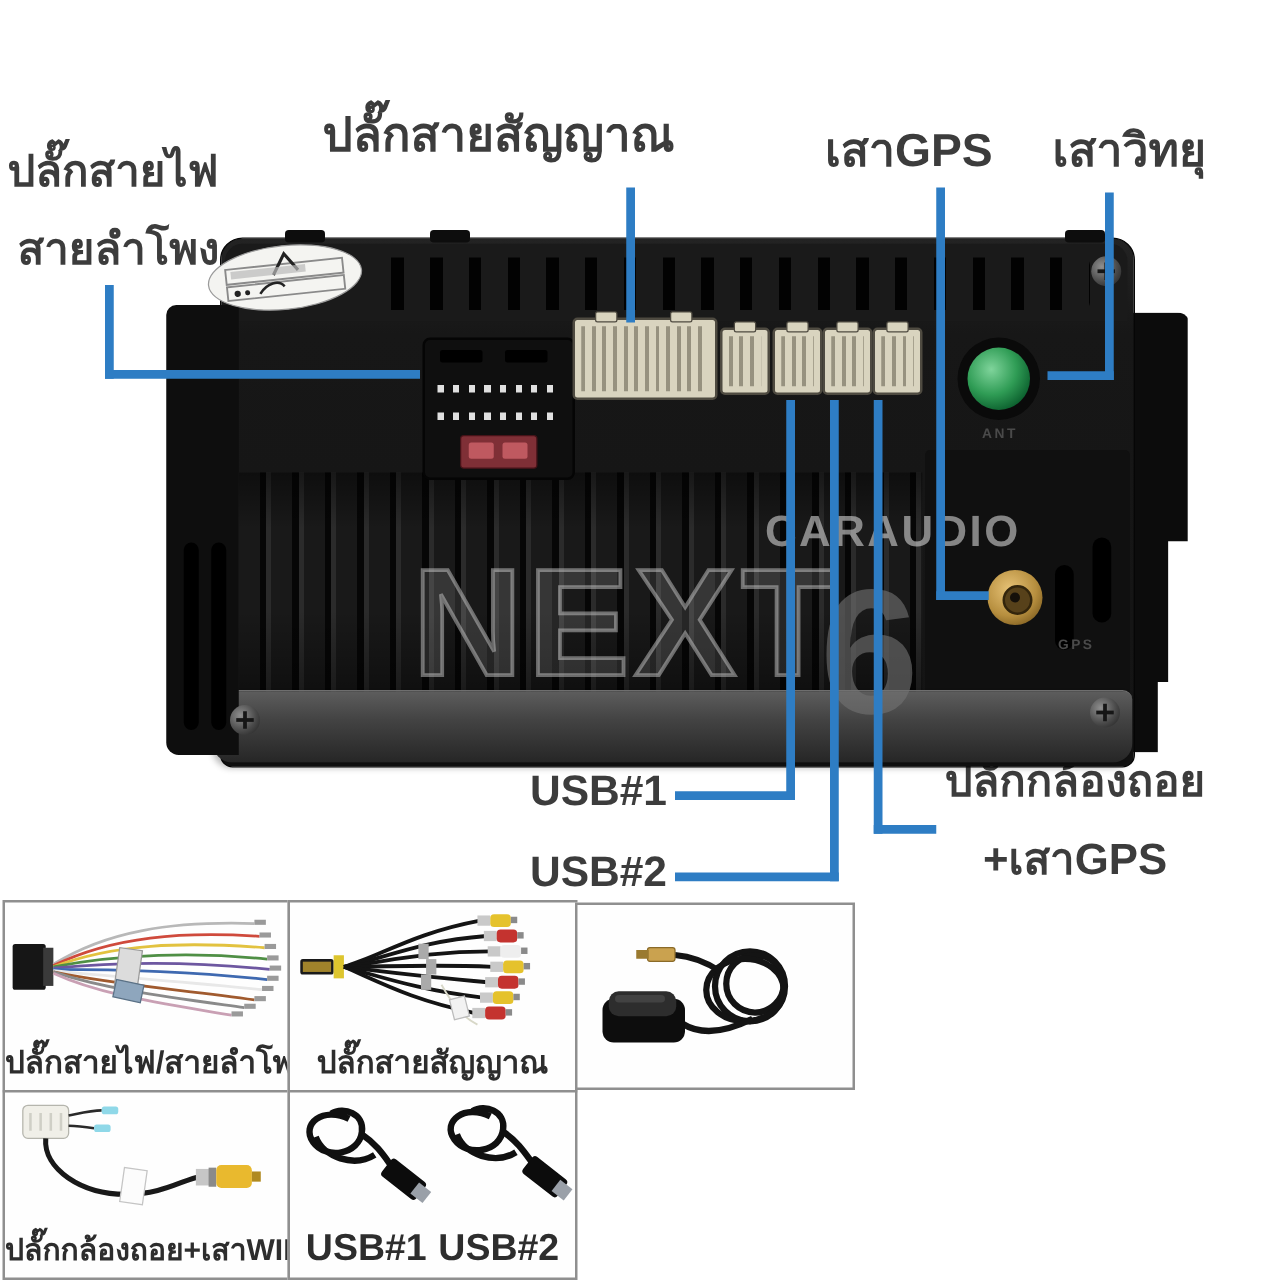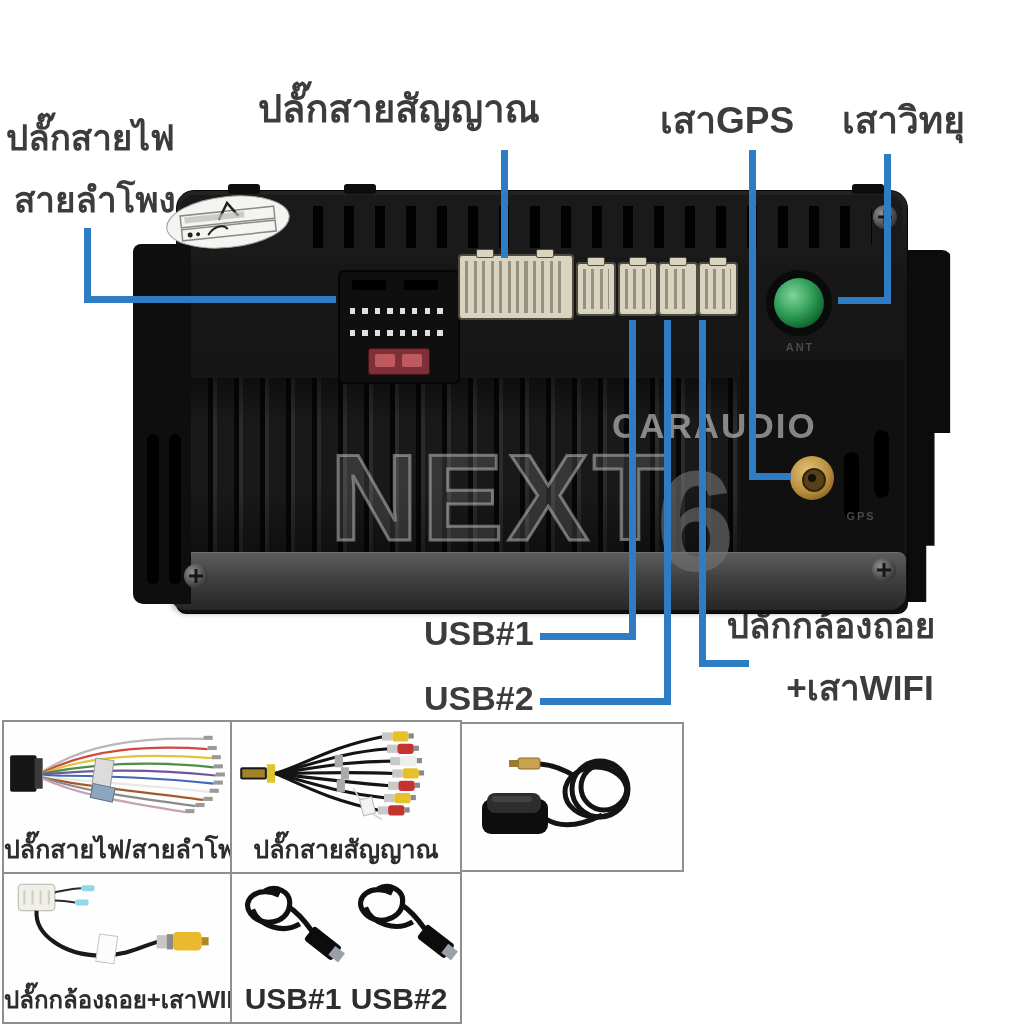--- a/index.html
+++ b/index.html
@@ -187,22 +187,22 @@
   <div class="cl" style="left:699px;top:320px;width:7px;height:347px;"></div>
   <div class="cl" style="left:699px;top:660px;width:50px;height:7px;"></div>
 
   <div class="lbl" style="left:14px;top:180px;font-size:35px;">สายลำโพง</div>
   <div class="lbl" style="left:6px;top:118px;font-size:35px;">ปลั๊กสายไฟ</div>
   <div class="lbl" style="left:258px;top:88px;font-size:38px;">ปลั๊กสายสัญญาณ</div>
   <div class="lbl" style="left:842px;top:100px;font-size:37px;">เสาวิทยุ</div>
   <div class="lbl" style="left:660px;top:100px;font-size:37px;">เสาGPS</div>
   <div class="lbl" style="left:424px;top:614px;font-size:34px;">USB#1</div>
   <div class="lbl" style="left:424px;top:679px;font-size:34px;">USB#2</div>
-  <div class="lbl" style="left:719px;top:606px;width:224px;text-align:center;font-size:35px;">ปลั๊กกล้องถอย</div>
-  <div class="lbl" style="left:748px;top:668px;width:224px;text-align:center;font-size:35px;">+เสาWIFI</div>
+  <div class="lbl" style="left:748px;top:606px;width:224px;text-align:center;font-size:35px;">ปลั๊กกล้องถอย</div>
+  <div class="lbl" style="left:748px;top:668px;width:224px;text-align:center;font-size:35px;">+เสาGPS</div>
 
   <div class="cell" style="left:2px;top:720px;width:226px;height:150px;">
     <svg viewBox="0 0 222 100" preserveAspectRatio="xMidYMid meet">
       <rect x="6" y="30" width="26" height="36" rx="2" fill="#161616"></rect>
       <rect x="30" y="33" width="8" height="30" fill="#3a3a3a"></rect>
       <g fill="none" stroke-width="2.2">
         <path d="M38 46 C80 20,130 12,196 14" stroke="#b8b8b8"></path>
         <path d="M38 47 C85 24,140 20,200 24" stroke="#cf4a3c"></path>
         <path d="M38 48 C85 30,140 28,204 33" stroke="#e2c23f"></path>
         <path d="M38 48 C90 38,150 36,206 42" stroke="#4f8f45"></path>

